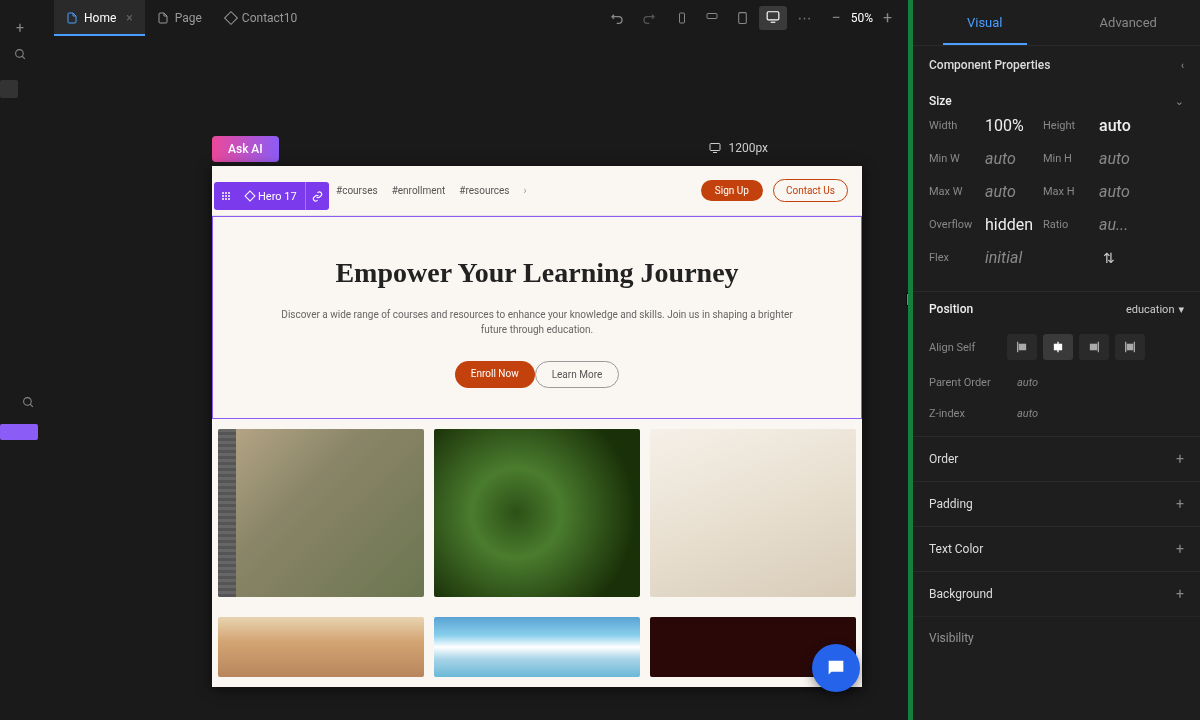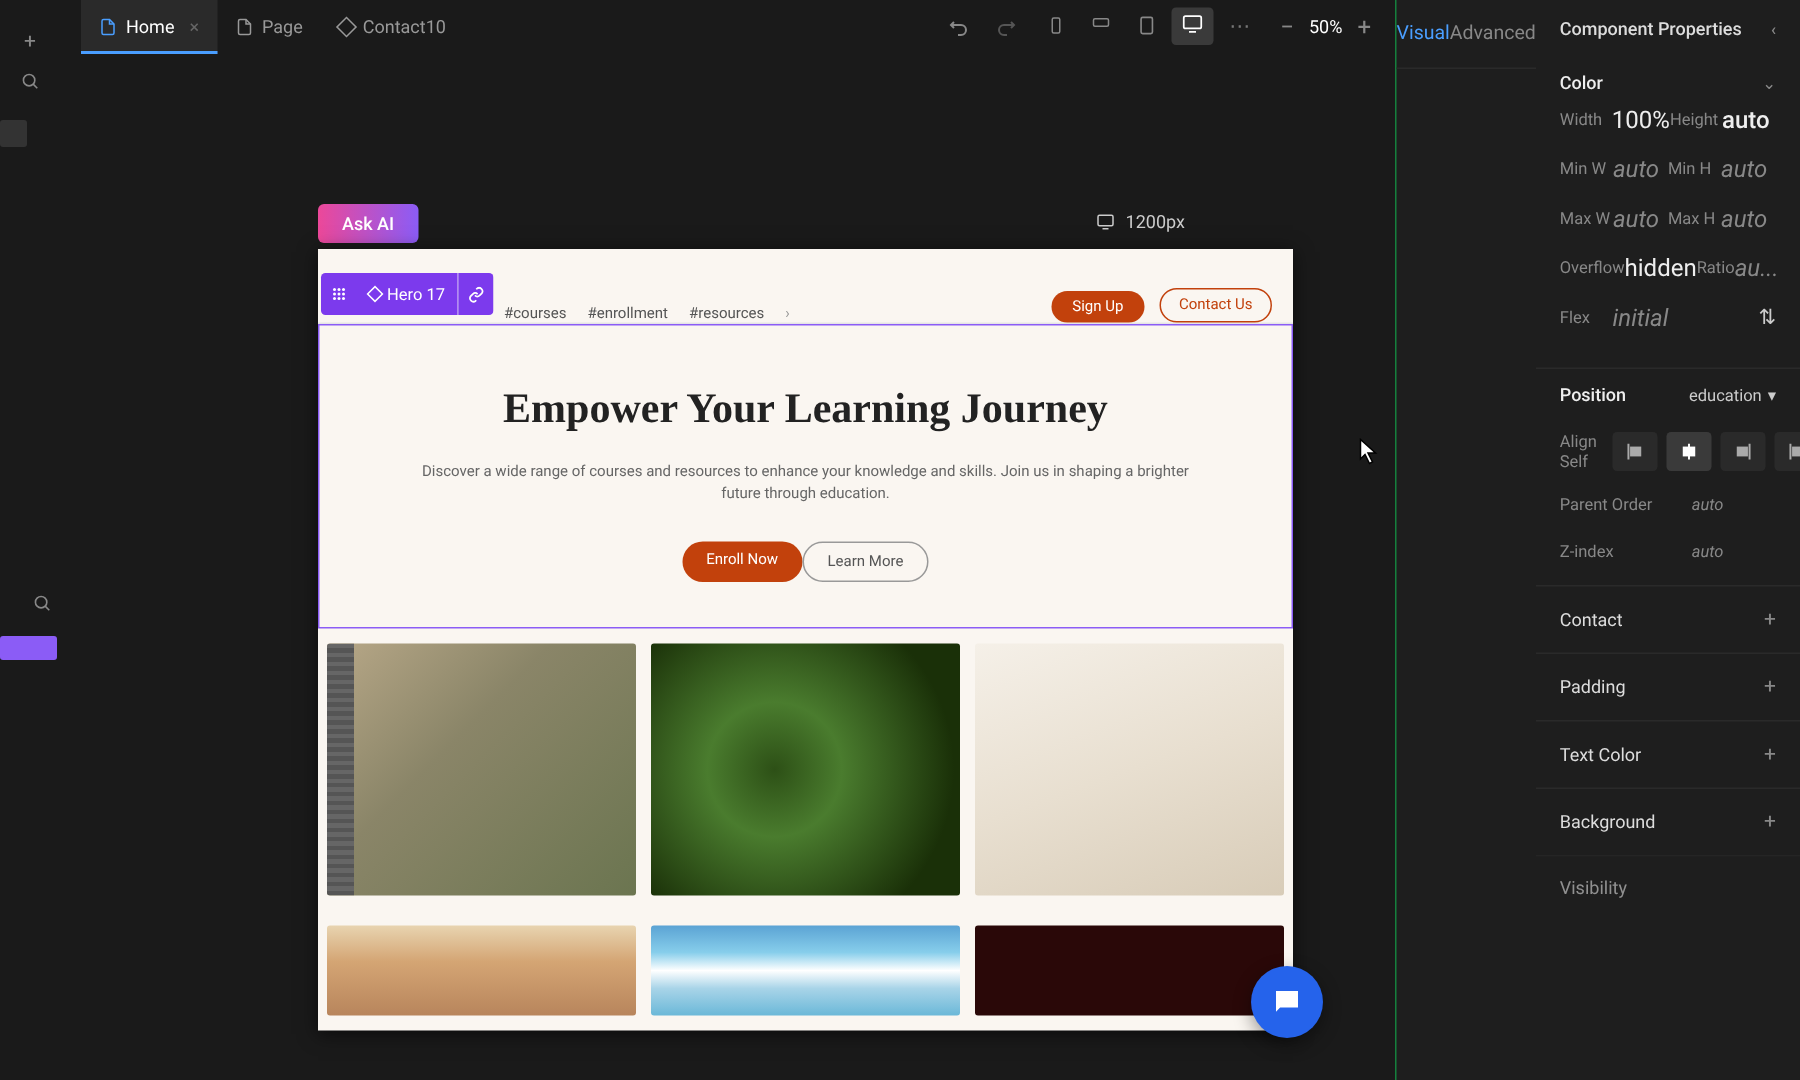--- a/index.html
+++ b/index.html
@@ -24,21 +24,21 @@
 .device-btn{padding:4px 6px;color:#777;cursor:pointer;border-radius:3px}
 .device-btn.active{background:#3a3a3a;color:#fff}
 .zoom-group{display:flex;align-items:center;gap:10px}
 .zoom-btn{color:#888;font-size:16px;cursor:pointer}
 .zoom-val{color:#fff;font-size:12px}
 .canvas-area{flex:1;position:relative;background:#1a1a1a;overflow:hidden}
 .ask-ai{position:absolute;left:172px;top:100px;background:linear-gradient(90deg,#ec4899,#8b5cf6);color:#fff;padding:6px 16px;border-radius:4px;font-size:12px;font-weight:500;cursor:pointer}
 .viewport-label{position:absolute;right:140px;top:105px;color:#ccc;font-size:12px;display:flex;align-items:center;gap:6px}
 .cursor{position:absolute;left:866px;top:256px;width:14px;height:18px}
 .page-frame{position:absolute;left:172px;top:130px;width:650px;background:#faf6f1;box-shadow:0 2px 12px rgba(0,0,0,.6)}
-.page-topbar{height:50px;display:flex;align-items:flex-end;padding:0 14px;gap:10px;border-bottom:1px solid #e5e5e5;position:relative}
+.page-topbar{height:50px;display:flex;align-items:center;padding:0 14px;gap:10px;border-bottom:1px solid #e5e5e5;position:relative}
 .selection-chip{position:absolute;left:2px;top:16px;display:flex;gap:0;z-index:5}
 .chip-a{width:24px;height:28px;background:#7c3aed;display:flex;align-items:center;justify-content:center;border-radius:3px 0 0 3px}
 .chip-b{height:28px;background:#7c3aed;color:#fff;font-size:11px;display:flex;align-items:center;padding:0 8px;gap:4px}
 .chip-c{width:24px;height:28px;background:#7c3aed;display:flex;align-items:center;justify-content:center;border-radius:0 3px 3px 0;border-left:1px solid rgba(255,255,255,.3)}
 .nav-links{display:flex;gap:14px;font-size:10px;color:#555;margin-left:110px}
 .nav-arrow{color:#999;font-size:10px}
 .btn-signup{margin-left:auto;background:#c2410c;color:#fff;padding:5px 14px;border-radius:12px;font-size:10px;cursor:pointer}
 .btn-contact{background:transparent;border:1px solid #c2410c;color:#c2410c;padding:5px 12px;border-radius:12px;font-size:10px;cursor:pointer}
 .hero-section{border:1px solid #8b5cf6;padding:40px 12px 30px;text-align:center}
 .hero-title{font-family:Georgia,serif;font-size:28px;font-weight:700;color:#222;margin-bottom:18px}
@@ -50,21 +50,21 @@
 .img-cell{height:168px;border-radius:2px;background:#ddd}
 .img1{background:linear-gradient(135deg,#b8a888 0%,#8a8568 40%,#6b7550 100%);position:relative;overflow:hidden}
 .img1::before{content:"";position:absolute;left:0;top:0;width:18px;height:100%;background:repeating-linear-gradient(0deg,#555 0,#555 3px,#666 3px,#666 6px)}
 .img2{background:radial-gradient(circle at 40% 50%,#2d5016 0%,#4a7c2e 30%,#1a3008 80%)}
 .img3{background:linear-gradient(160deg,#f5f0e8 0%,#e8dfd0 50%,#d8ccb8 100%)}
 .img4{background:linear-gradient(180deg,#e8d4b0 0%,#d4a574 40%,#b8855c 100%)}
 .img5{background:linear-gradient(180deg,#5ba3d4 0%,#87ceeb 30%,#fff 50%,#a8d4e8 70%,#6bb8d8 100%)}
 .img6{background:#2a0808}
 .img-row2 .img-cell{height:60px}
 .chat-bubble{position:absolute;right:48px;bottom:28px;width:48px;height:48px;border-radius:50%;background:#2563eb;display:flex;align-items:center;justify-content:center;box-shadow:0 4px 12px rgba(0,0,0,.4);cursor:pointer}
-.right-panel{width:270px;background:#1e1e1e;display:flex;flex-direction:row;border-left:1px solid #15803d}
+.right-panel{width:292px;background:#1e1e1e;display:flex;flex-direction:column;border-left:5px solid #15803d}
 .panel-tabs{height:46px;display:flex;border-bottom:1px solid #2a2a2a}
 .panel-tab{flex:1;display:flex;align-items:center;justify-content:center;font-size:13px;color:#888;cursor:pointer;position:relative}
 .panel-tab.active{color:#4a9eff}
 .panel-tab.active::after{content:"";position:absolute;bottom:0;left:30px;right:30px;height:2px;background:#4a9eff}
 .panel-body{flex:1;overflow-y:auto}
 .panel-section-hdr{padding:12px 16px;display:flex;align-items:center;justify-content:space-between;font-size:12px;color:#ddd;font-weight:500;cursor:pointer}
 .chev{color:#888;font-size:11px}
 .sub-section{padding:10px 16px 4px;display:flex;align-items:center;justify-content:space-between;font-size:12px;color:#eee;font-weight:500;cursor:pointer}
 .prop-grid{padding:4px 16px 10px}
 .prop-row{display:flex;align-items:center;margin-bottom:14px}
@@ -259,21 +259,21 @@
   <div class="panel-tabs">
     <div class="panel-tab active">Visual</div>
     <div class="panel-tab">Advanced</div>
   </div>
   <div class="panel-body">
     <div class="panel-section-hdr">
       <span>Component Properties</span>
       <span class="chev">‹</span>
     </div>
     <div class="sub-section">
-      <span>Color</span>
+      <span>Size</span>
       <span class="chev">⌄</span>
     </div>
     <div class="prop-grid">
       <div class="prop-row">
         <span class="prop-label">Width</span>
         <span class="prop-val">100%</span>
         <span class="prop-label2">Height</span>
         <span class="prop-val" style="font-weight:500">auto</span>
       </div>
       <div class="prop-row">
@@ -339,21 +339,21 @@
     </div>
     <div class="simple-row">
       <span class="simple-label">Parent Order</span>
       <span class="simple-val">auto</span>
     </div>
     <div class="simple-row" style="margin-bottom:8px">
       <span class="simple-label">Z-index</span>
       <span class="simple-val">auto</span>
     </div>
     <div class="collapse-section">
-      <span class="collapse-label">Contact</span>
+      <span class="collapse-label">Order</span>
       <span class="plus">+</span>
     </div>
     <div class="collapse-section">
       <span class="collapse-label">Padding</span>
       <span class="plus">+</span>
     </div>
     <div class="collapse-section">
       <span class="collapse-label">Text Color</span>
       <span class="plus">+</span>
     </div>

